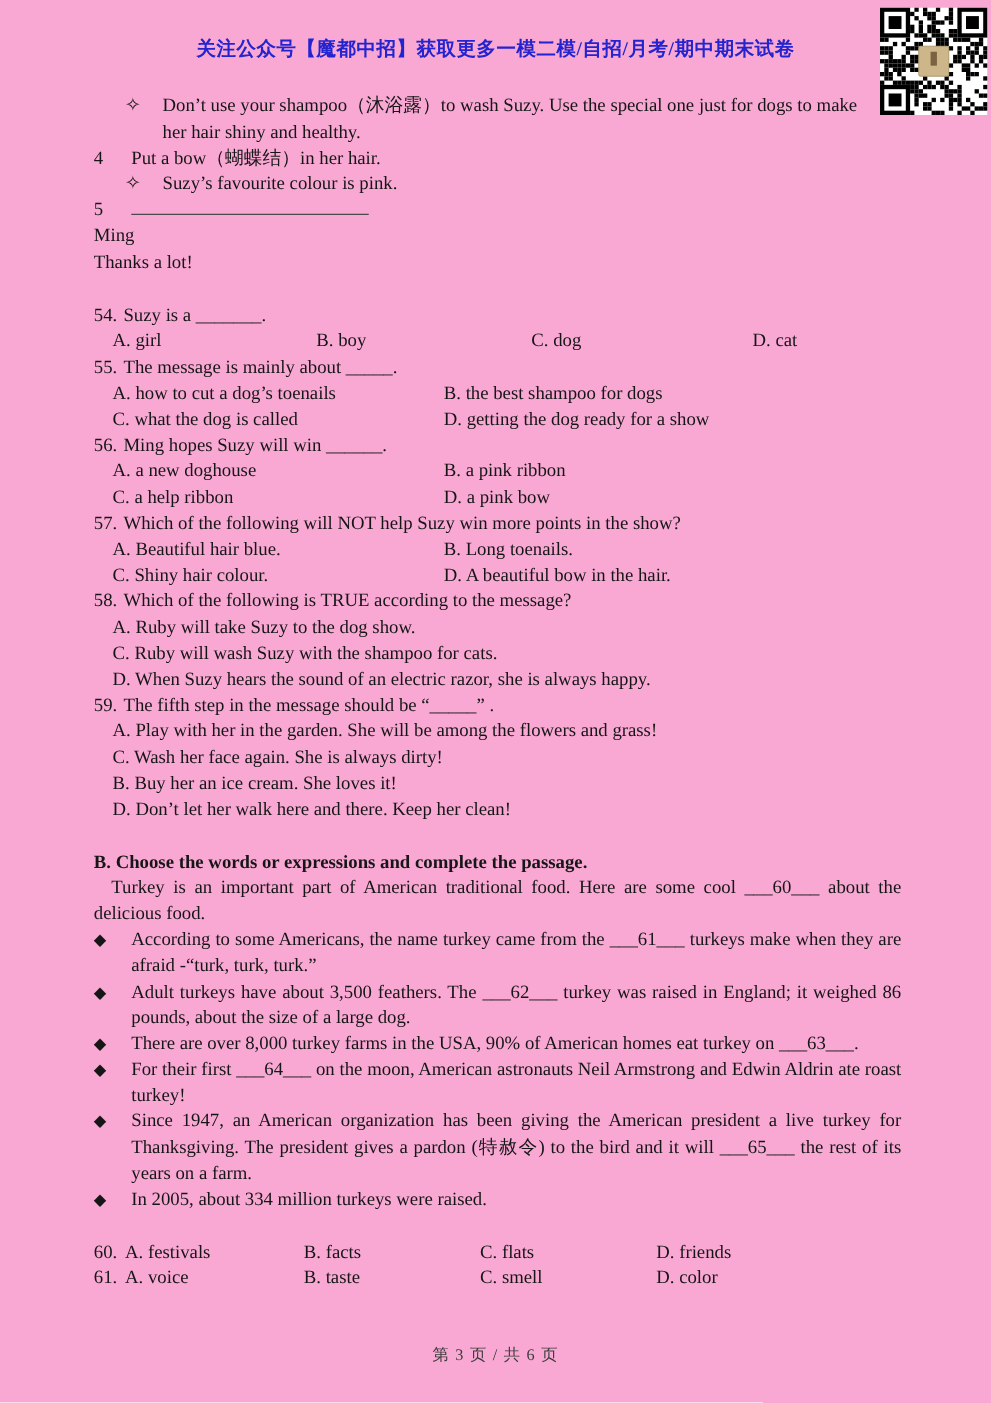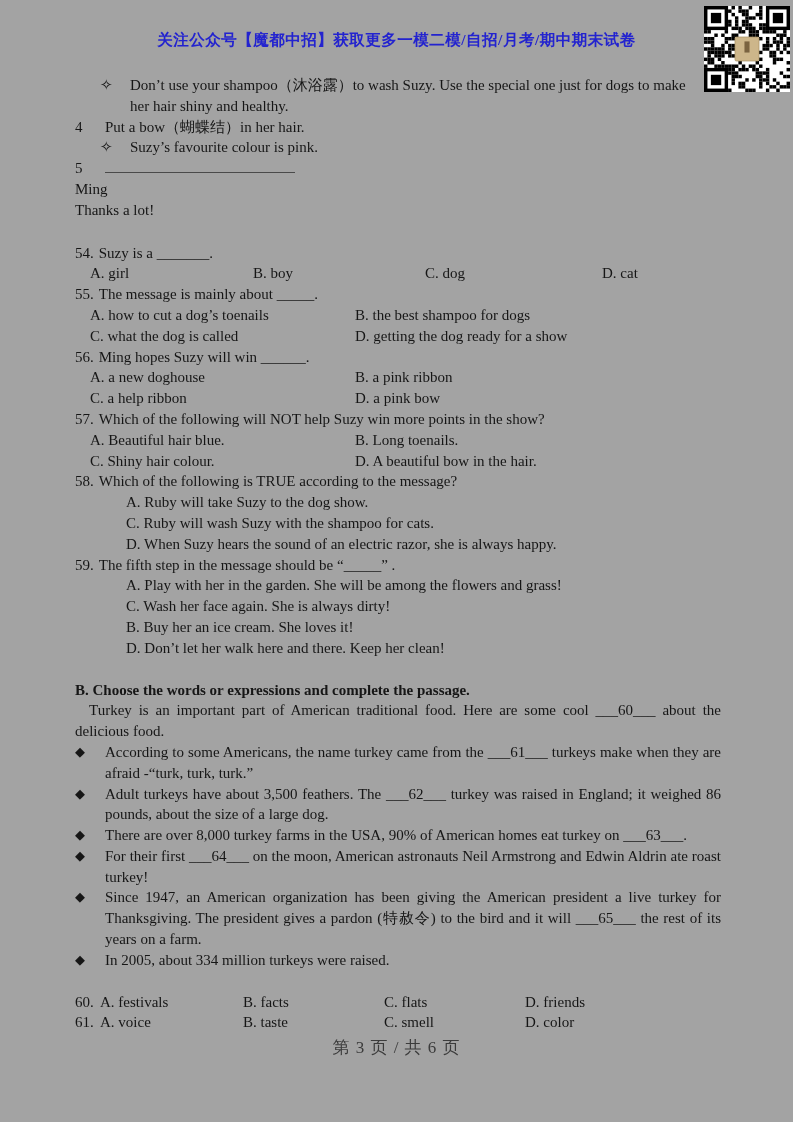--- a/index.html
+++ b/index.html
@@ -1,19 +1,19 @@
 <!DOCTYPE html>
 <html><head>
 <meta charset="utf-8">
 <style>
   * { margin:0; padding:0; box-sizing:border-box; }
   html,body { background:#ffffff; }
   .page {
     position:relative; width:793px; height:1122px; margin:0 auto;
-    background:#a3a3a3; overflow:hidden;
+    background:#f9a8d4; overflow:hidden;
     font-family:"Liberation Serif","DejaVu Serif",serif;
     font-size:15px; line-height:20.8px; color:#161616;
   }
   .header-notice {
     position:absolute; top:30px; left:0; width:100%;
     text-align:center; color:#2323cf; font-weight:bold; font-size:15.5px;
     letter-spacing:0.5px;
   }
   .qr { position:absolute; top:6px; right:3px; width:86px; height:86px; }
   .content { position:absolute; top:75px; left:75px; width:646px; }
@@ -25,33 +25,33 @@
     display:inline-block; width:190px; height:0.85em;
     border-bottom:1.3px solid #4a4a4a;
   }
   .sp22 { height:22px; } .sp21 { height:21px; }
 
   .question .stem .qnum { }
   .question .stem .qtext { margin-left:5px; }
   .opts { padding-left:15px; }
   .opts.cols4 { display:grid; grid-template-columns:128px 137px 142px 1fr;gap:35px; }
   .opts.cols2 { display:grid; grid-template-columns:265px 1fr; }
-  .opts.list span { display:block;margin-left:36px; }
+  .opts.list span { display:block; }
 
   .section-heading { font-weight:bold; }
   .intro { text-align:justify; text-indent:14px; }
   .fact { display:grid; grid-template-columns:30px 1fr; }
   .fact .ftxt { text-align:justify; }
   .fact .bullet-glyph { font-size:13px; }
 
   .cloze-row { display:grid; grid-template-columns:25px 143px 141px 141px 1fr; }
 
   .footer {
-    position:absolute; top:1038px; left:0; width:100%;
-    text-align:center; font-size:17px; color:#3c3c3c; letter-spacing:1px;
+    position:absolute; top:1074px; left:0; width:100%;
+    text-align:center; font-size:13px; color:#3c3c3c; letter-spacing:1px;
   }
 </style>
 </head>
 <body>
 
 <div class="page">
 
   <div class="header-notice">关注公众号【魔都中招】获取更多一模二模/自招/月考/期中期末试卷</div>
 
   <svg class="qr" id="qr-svg" viewBox="0 0 85 85">

